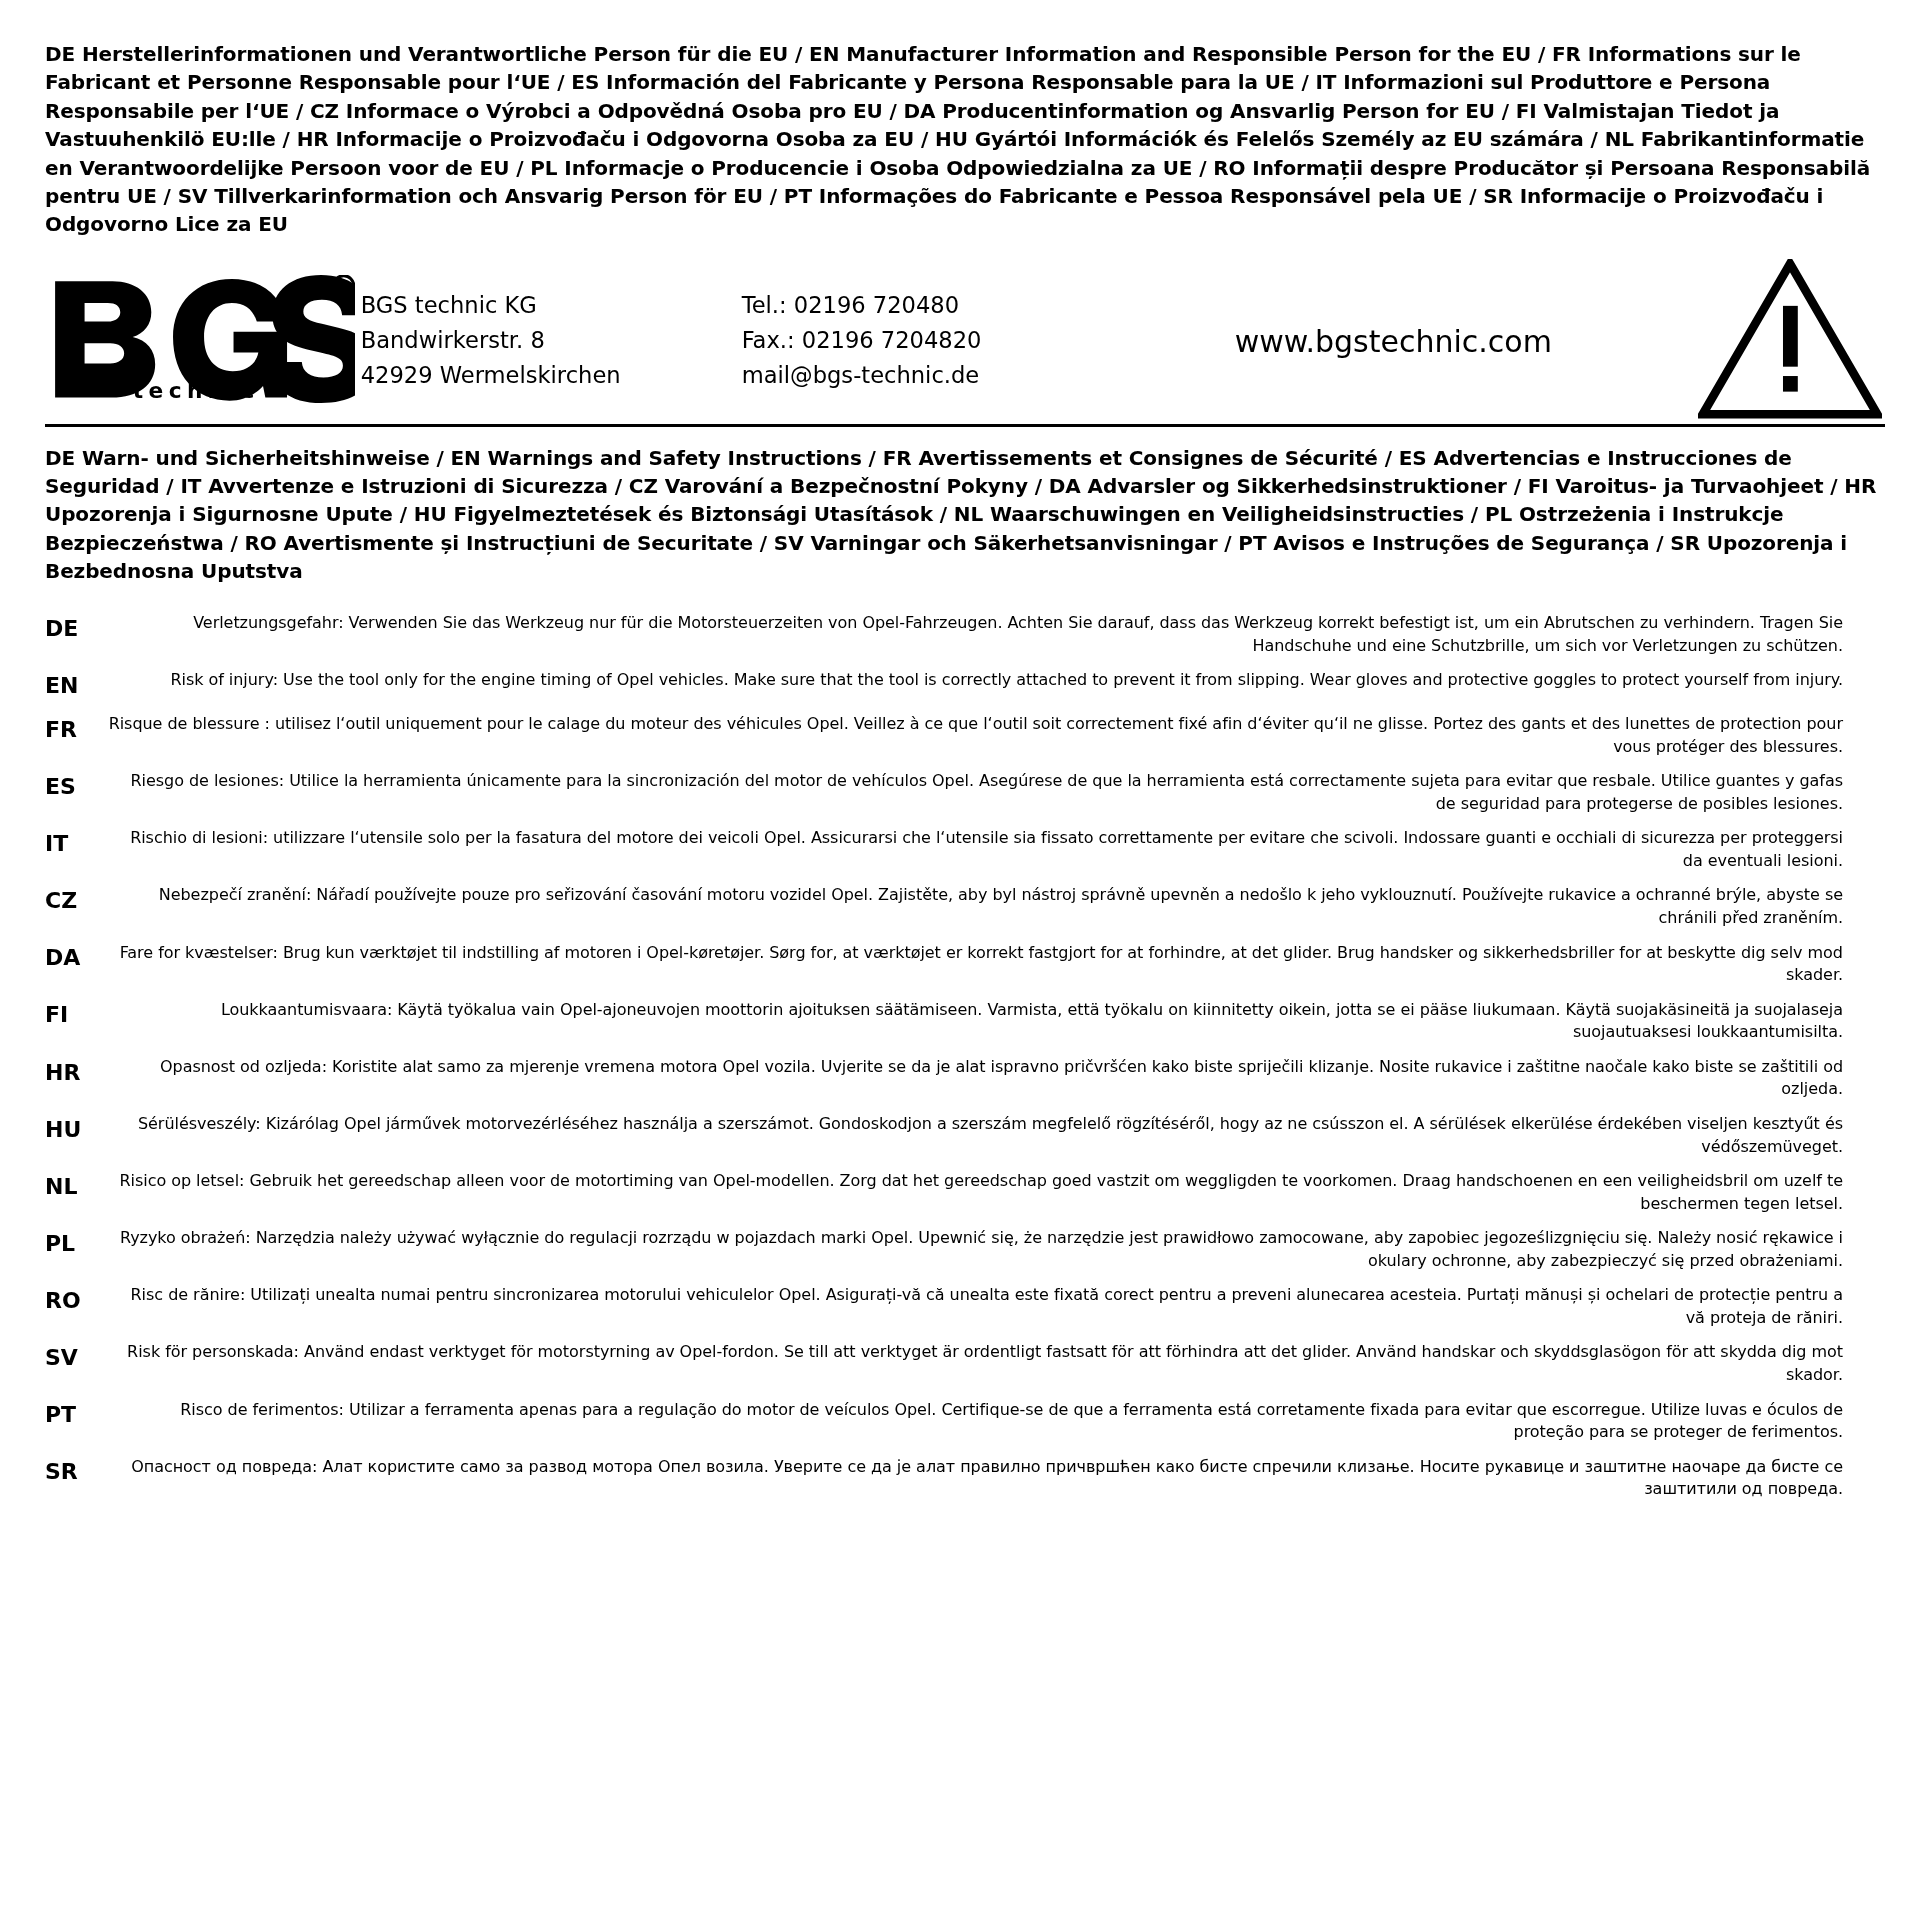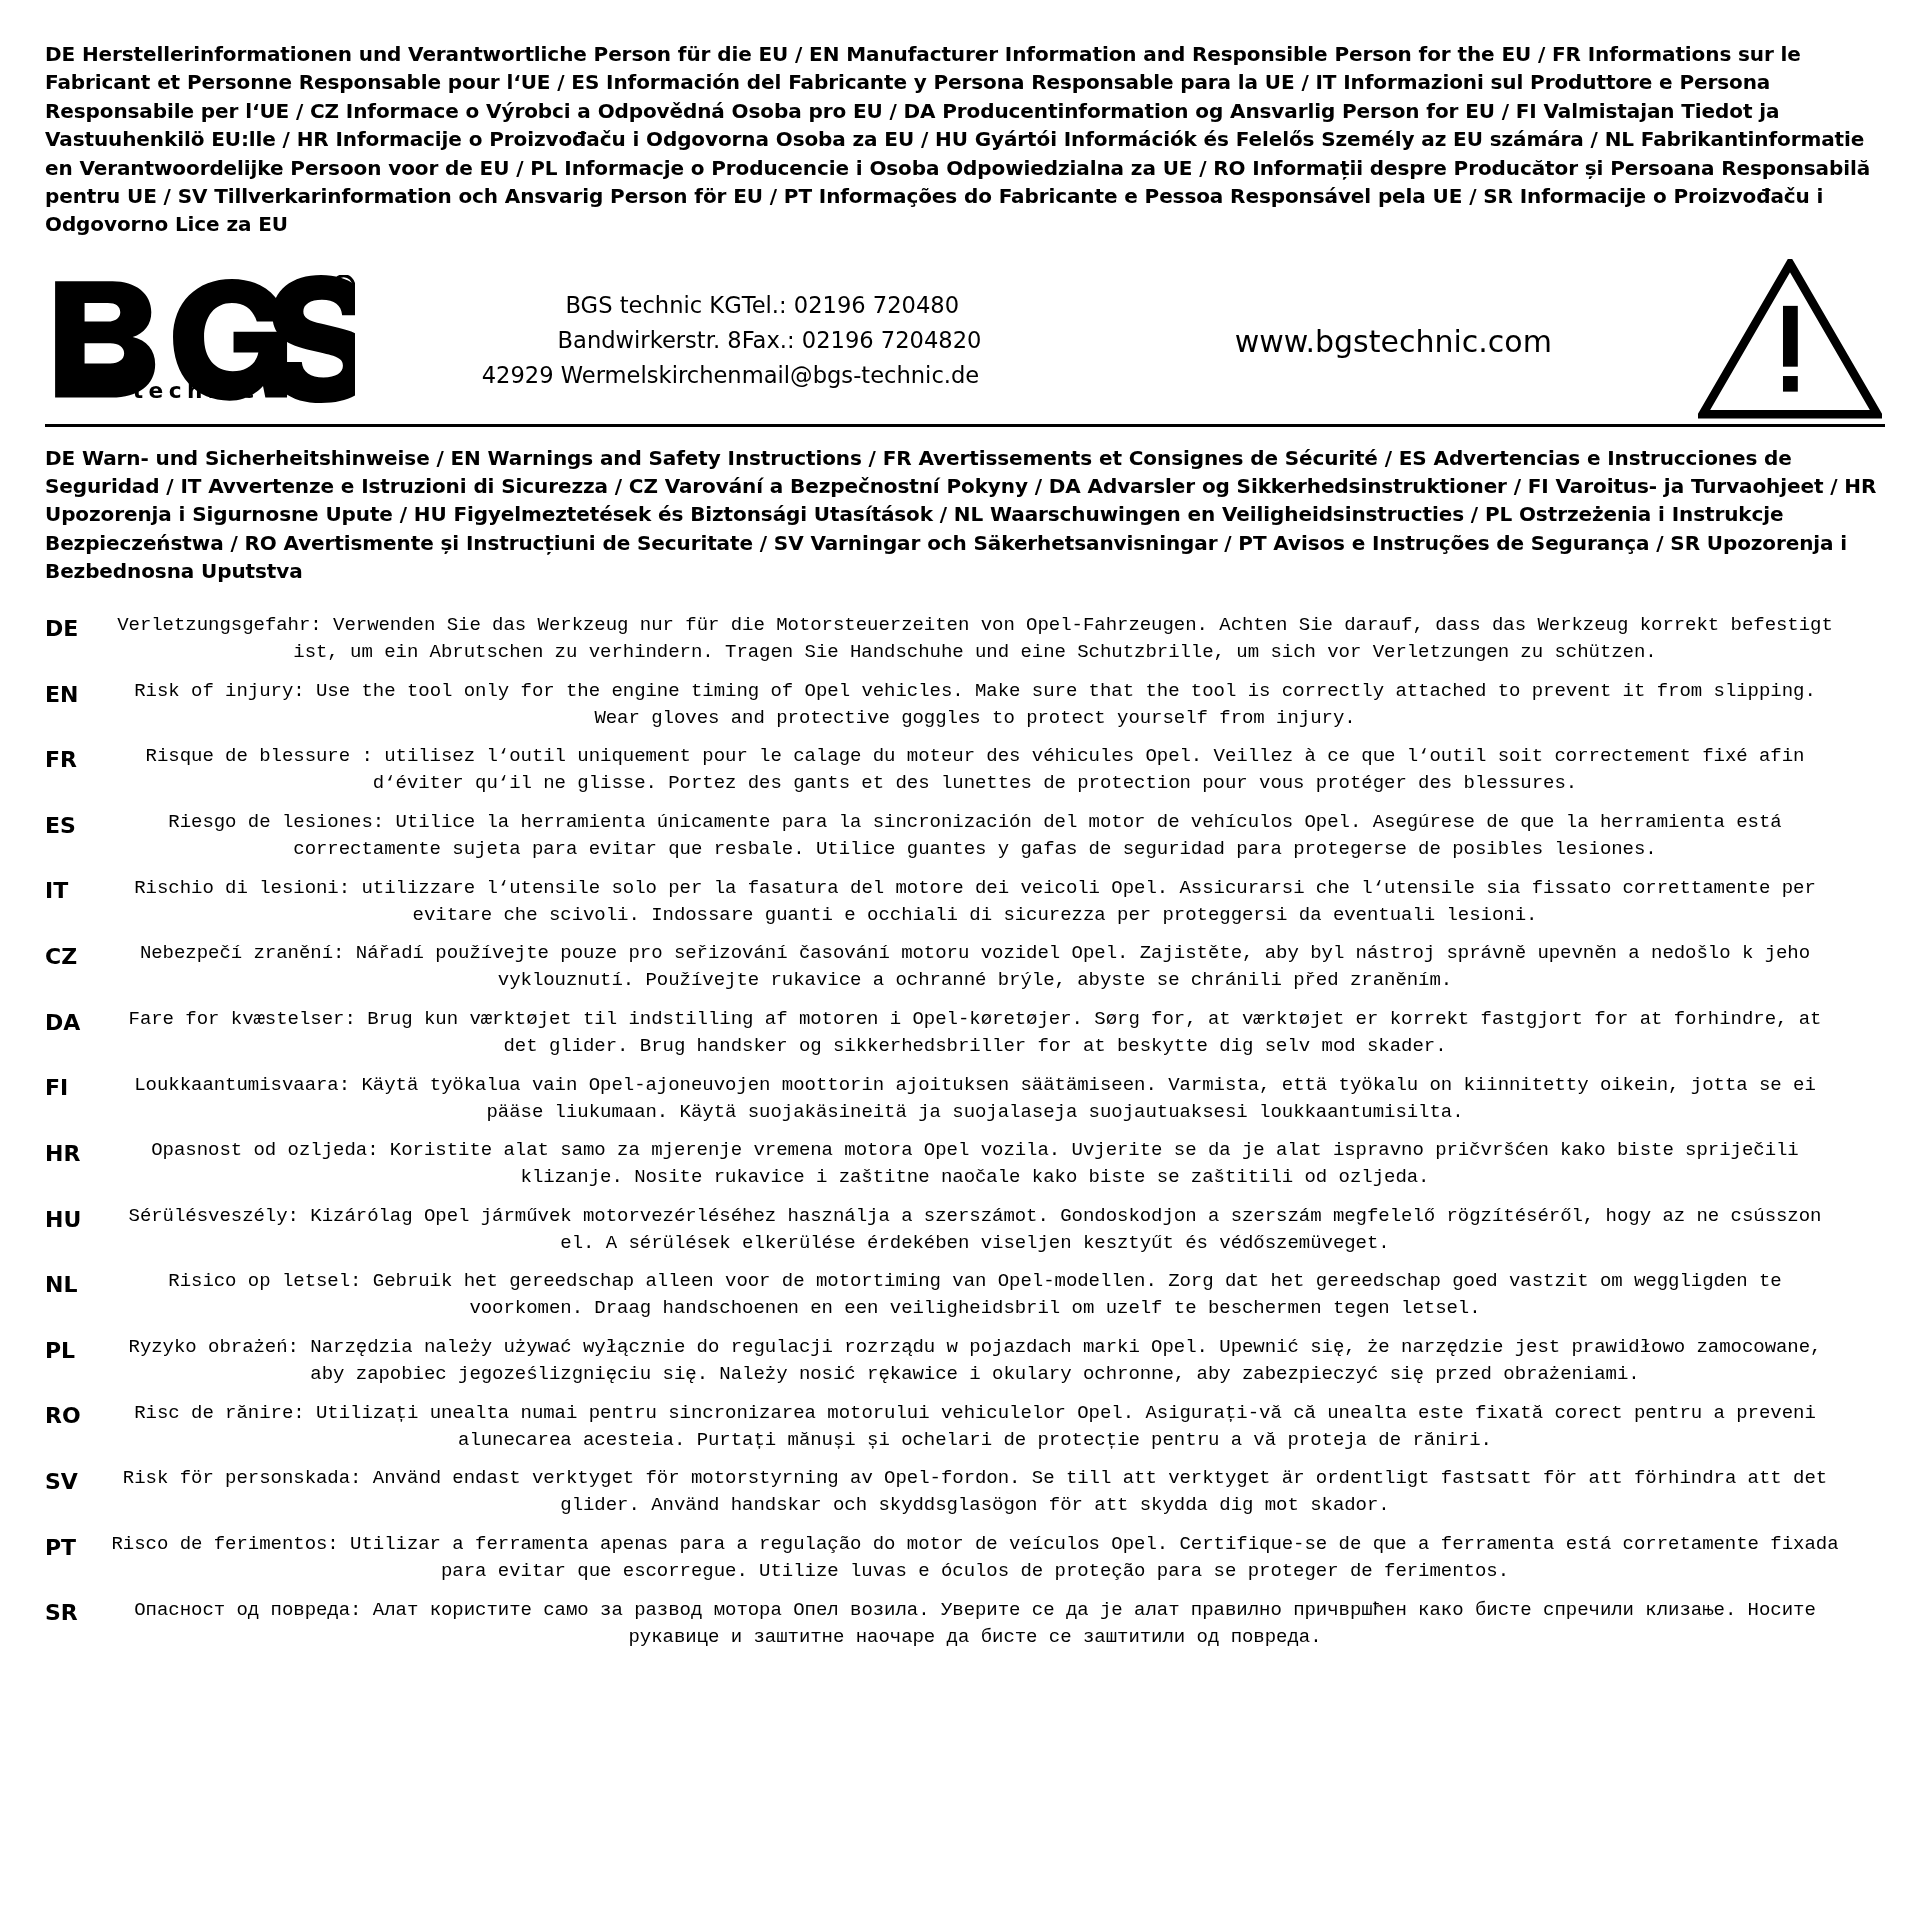--- a/index.html
+++ b/index.html
@@ -44,21 +44,20 @@
     width: 311px;
     flex: 0 0 311px;
     padding-left: 4.7px;
   }
   .logo-svg { display: block; }
   .addr-col {
     flex: 0 0 381px;
     font-size: 22.6px;
     line-height: 1.55;
     padding-top: 3.1px;
-    text-align: right;
   }
   .tel-col {
     flex: 0 0 358px;
     font-size: 22.6px;
     line-height: 1.55;
     padding-top: 3.1px;
   }
   .web-col {
     flex: 1 1 auto;
     text-align: center;
@@ -88,25 +87,24 @@
   }
   .ilang {
     flex: 0 0 62px;
     font-size: 22px;
     font-weight: bold;
     line-height: 1.42;
     padding-top: 0.8px;
   }
   .itext {
     flex: 1 1 auto;
-    font-size: 19px;
+    font-size: 16px;
     line-height: 1.42;
     letter-spacing: -0.04px;
-    text-align: center;
-    font-family: Liberation Mono, monospace;
+    text-align: right;
   }
 </style>
 </head>
 <body>
 
 <div class="page">
 
   <div class="multiheading" id="manufacturer-heading">DE Herstellerinformationen und Verantwortliche Person für die EU  /  EN Manufacturer Information and Responsible Person for the EU  /  FR Informations sur le Fabricant et Personne Responsable pour l‘UE  /  ES Información del Fabricante y Persona Responsable para la UE  /  IT Informazioni sul Produttore e Persona Responsabile per l‘UE  /  CZ Informace o Výrobci a Odpovědná Osoba pro EU  /  DA Producentinformation og Ansvarlig Person for EU  /  FI Valmistajan Tiedot ja Vastuuhenkilö EU:lle  /  HR Informacije o Proizvođaču i Odgovorna Osoba za EU  /  HU Gyártói Információk és Felelős Személy az EU számára  /  NL Fabrikantinformatie en Verantwoordelijke Persoon voor de EU  /  PL Informacje o Producencie i Osoba Odpowiedzialna za UE  /  RO Informații despre Producător și Persoana Responsabilă pentru UE  /  SV Tillverkarinformation och Ansvarig Person för EU  /  PT Informações do Fabricante e Pessoa Responsável pela UE  /  SR Informacije o Proizvođaču i Odgovorno Lice za EU</div>
 
   <div class="contact-band">

